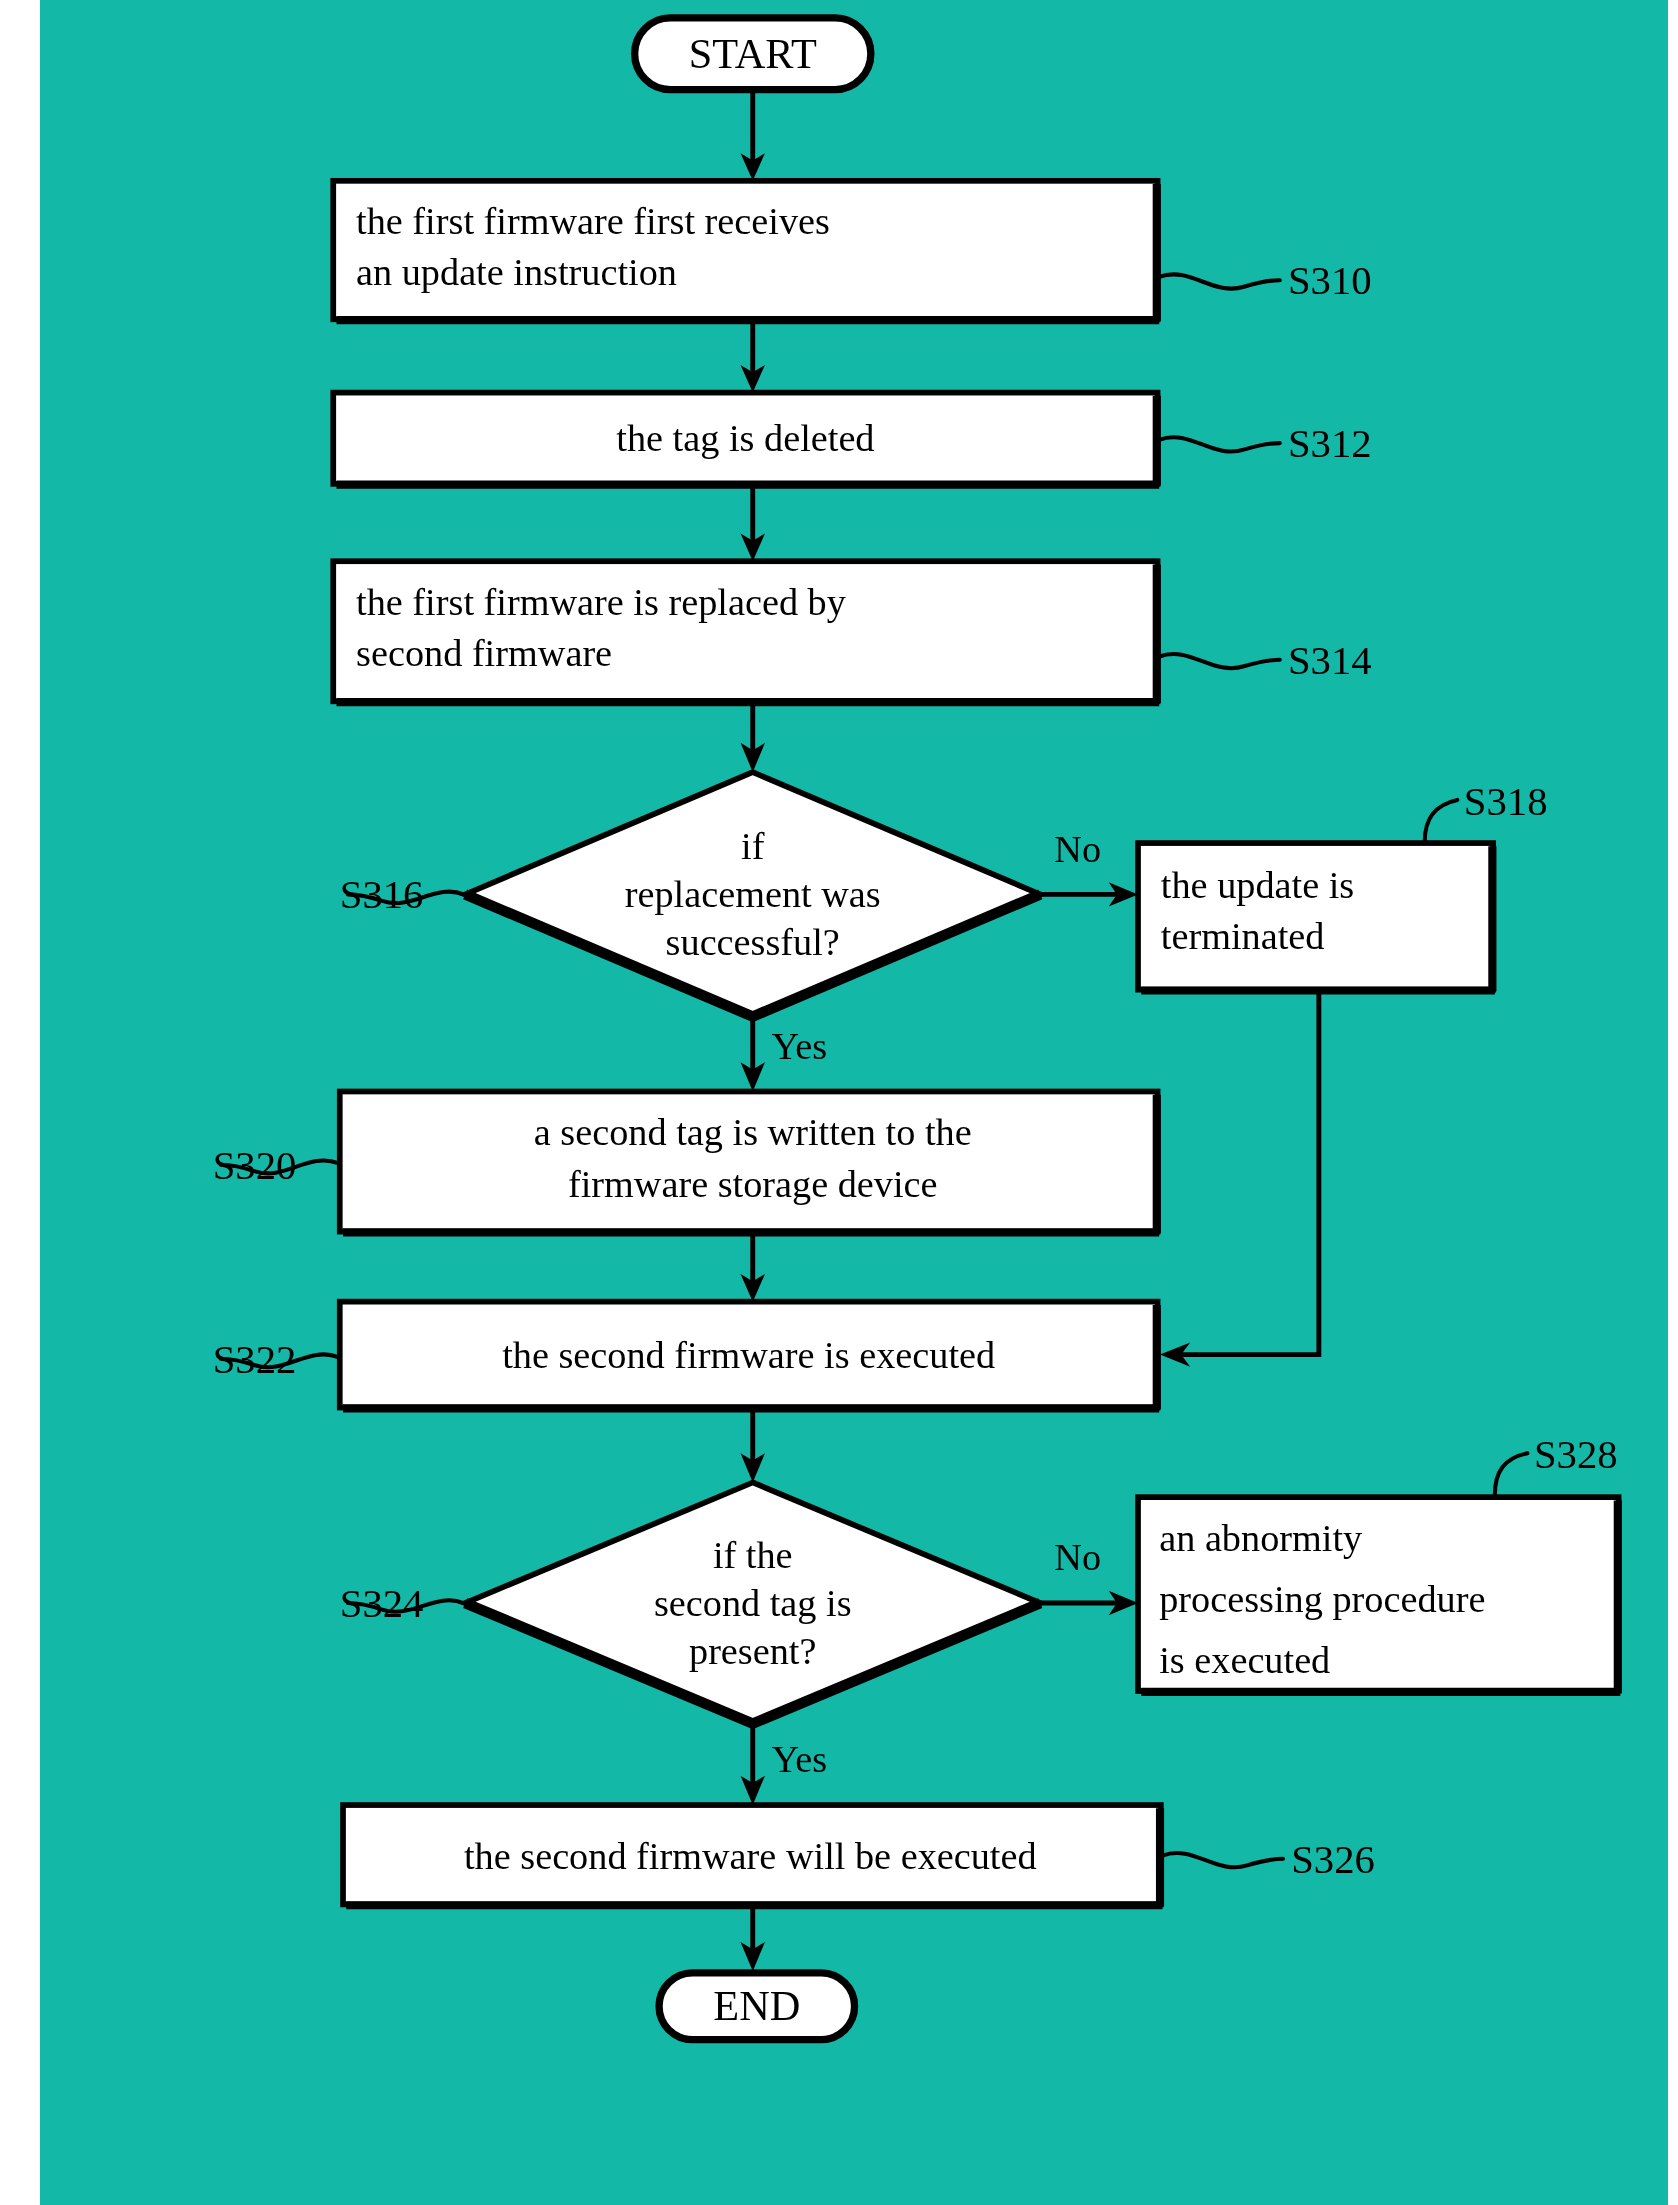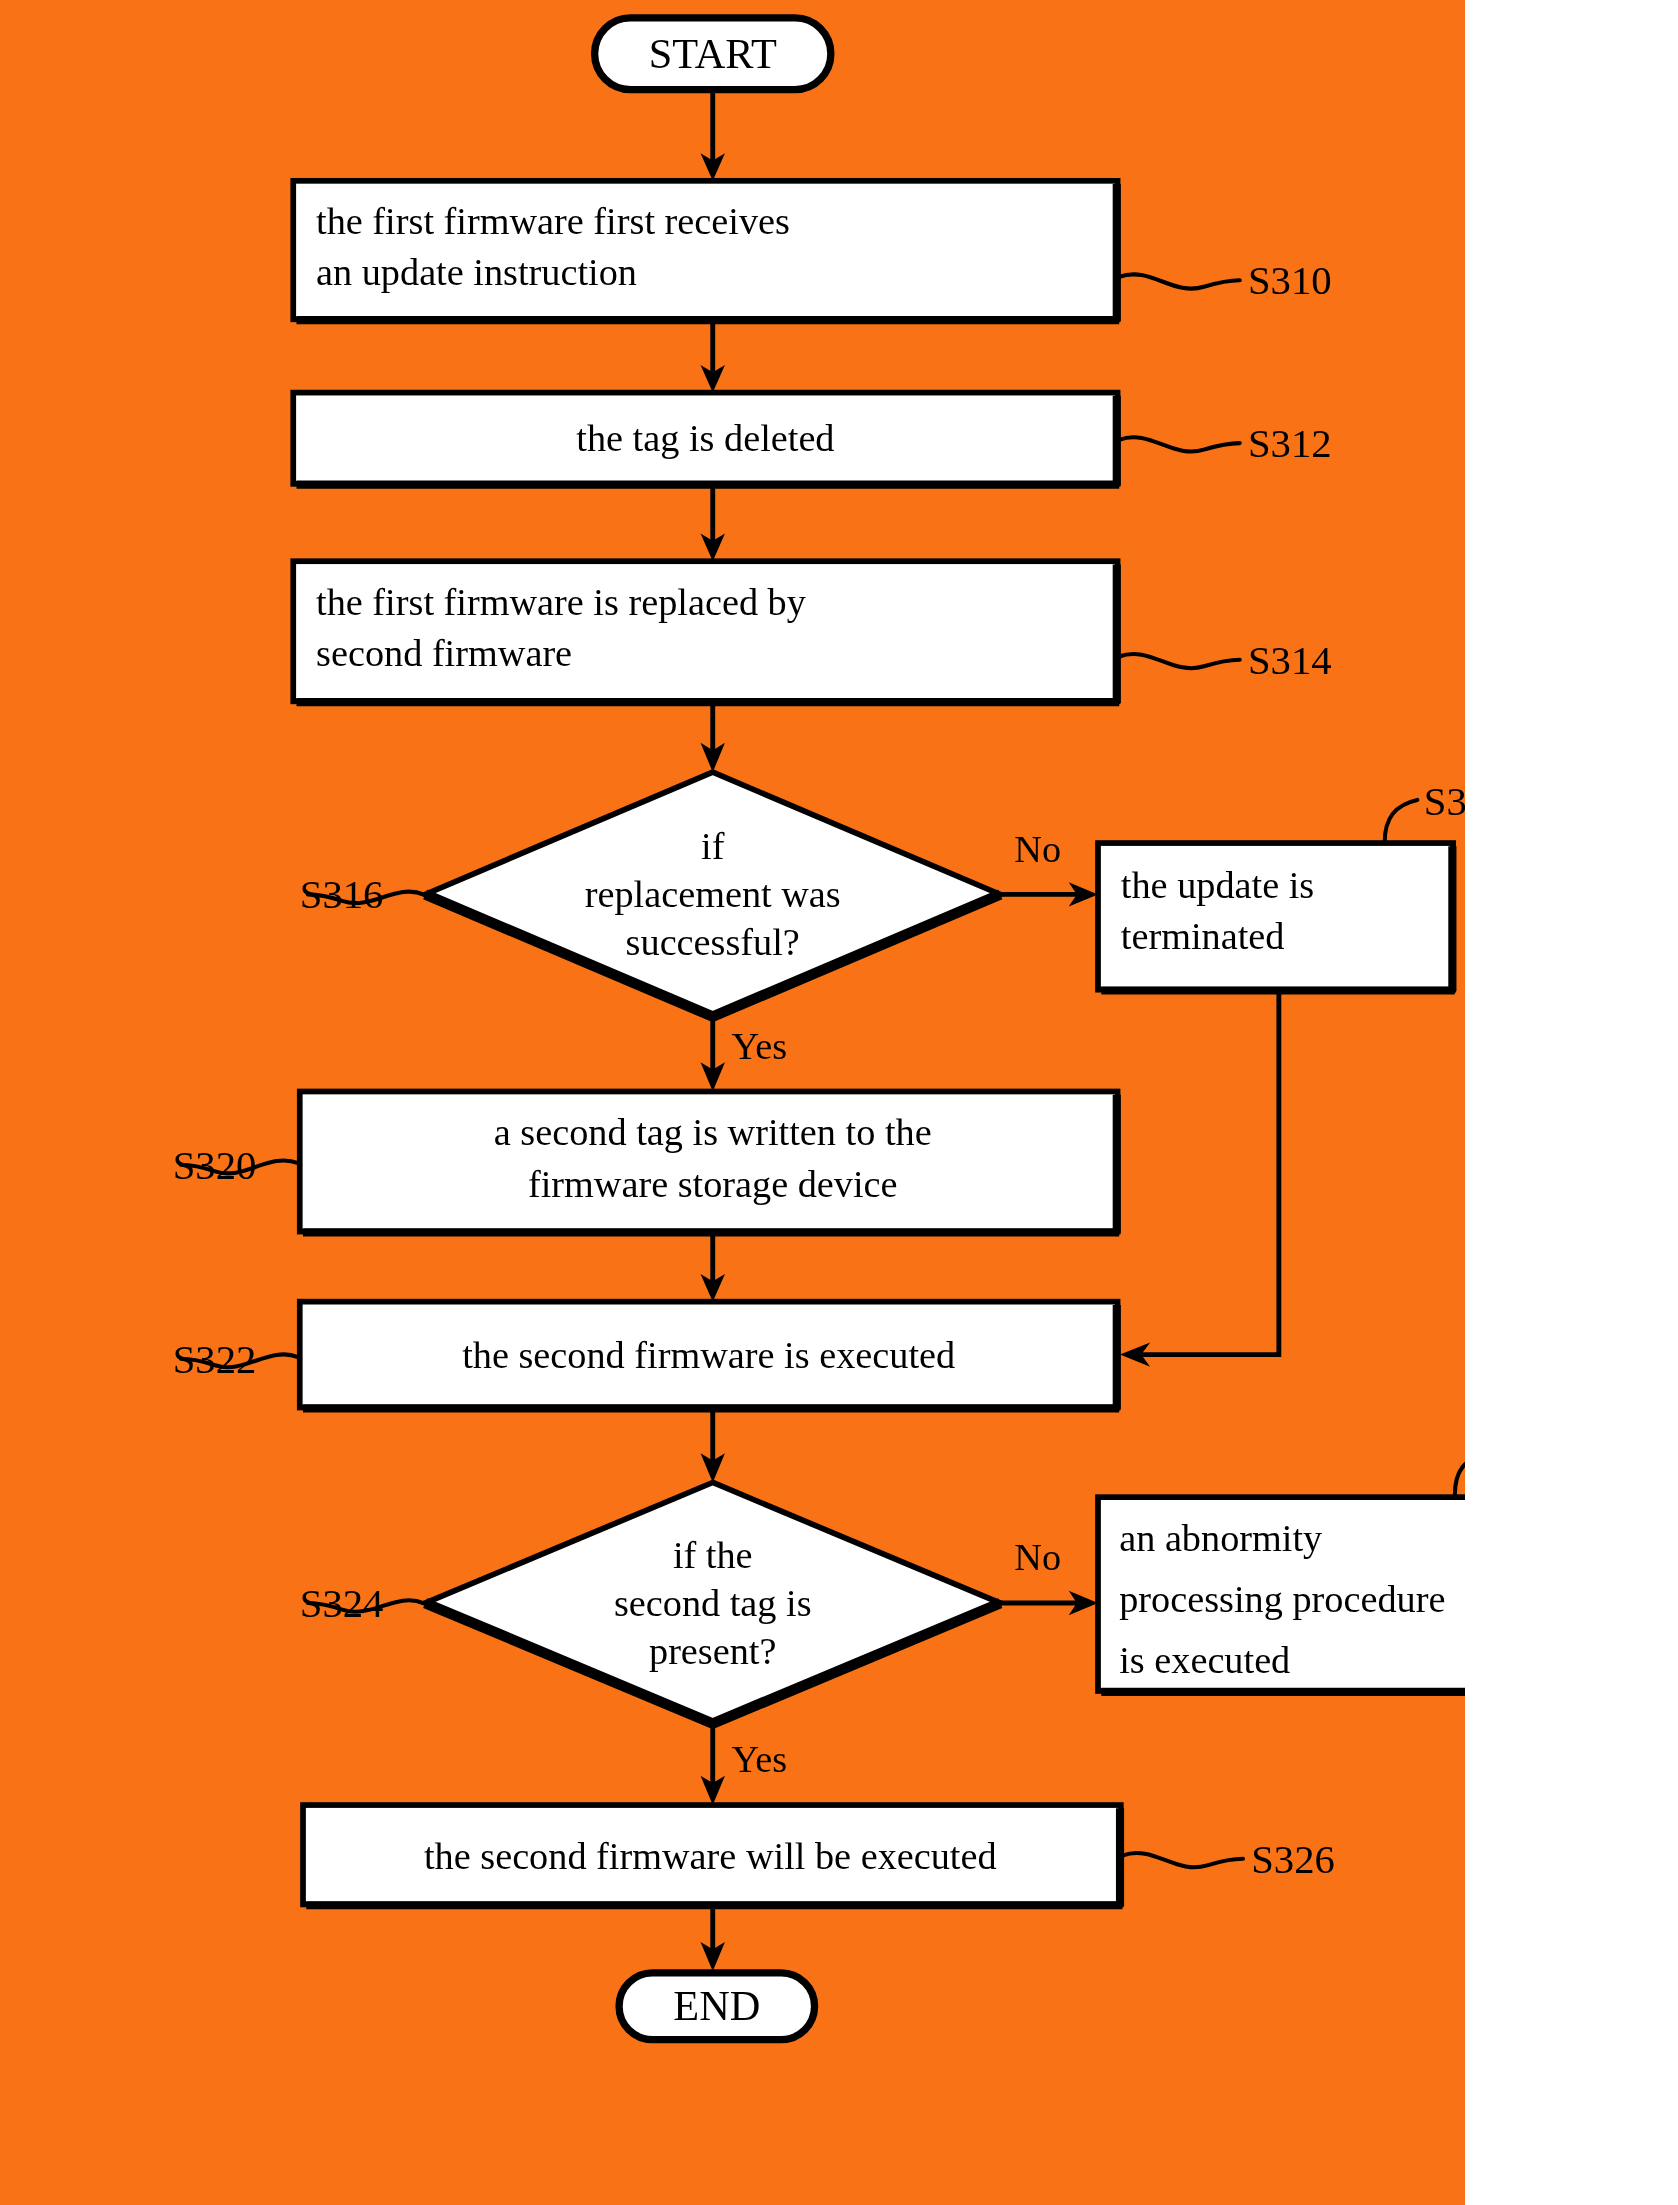--- a/index.html
+++ b/index.html
@@ -2,25 +2,26 @@
 <html style="font-size:13px"><head>
 <meta charset="utf-8">
 <style>
   html, body {
     margin: 0;
     padding: 0;
     background: #ffffff;
   }
   #page {
     position: relative;
-    width: 1465px;
+    width: 1628px;
     height: 2205px;
-    background: #f97316;
+    background: #14b8a6;
     overflow: hidden;
     font-family: "Liberation Serif", "DejaVu Serif", serif;
+    margin-left: 40px;
   }
   svg#flow {
     position: absolute;
     left: 0;
     top: 0;
     width: 1678px;
     height: 2205px;
     display: block;
   }
   .box-outline {

